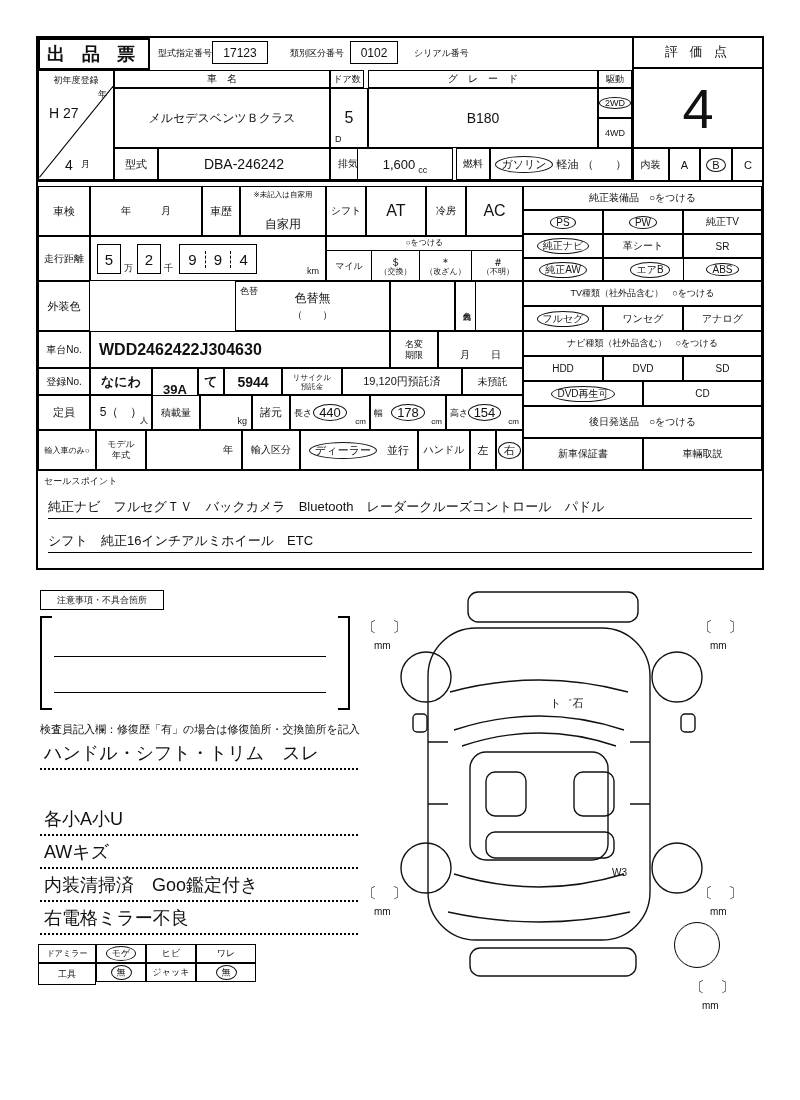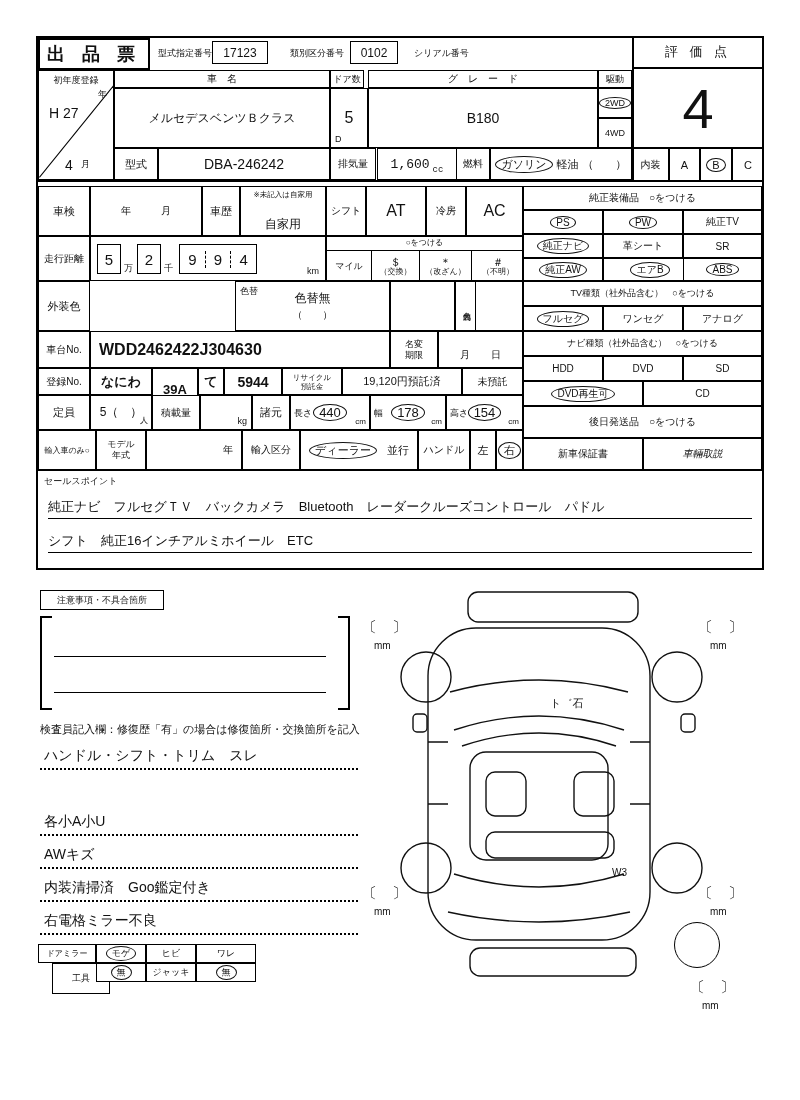--- a/index.html
+++ b/index.html
@@ -12,21 +12,21 @@
   .colf{flex-direction:column;}
   .circ{position:relative;display:inline-block;padding:1px 6px;}
   .circ::after{content:"";position:absolute;left:0;right:0;top:0;bottom:0;
                border:1.6px solid #111;border-radius:50%;pointer-events:none;}
   .f7{font-size:7.5px}.f8{font-size:8px}.f9{font-size:9px}.f10{font-size:10px}
   .f11{font-size:11px}.f12{font-size:12px}.f13{font-size:13px}.f14{font-size:14px}
   .f15{font-size:15px}.f16{font-size:16px}.f18{font-size:18px}
   .bold{font-weight:bold}
   .vtext{writing-mode:vertical-rl;}
   .entry{position:absolute;box-sizing:border-box;border-bottom:2px dotted #000;display:flex;
-         align-items:flex-end;padding:0 0 3px 4px;font-size:14px;}
+         align-items:flex-end;padding:0 0 3px 4px;font-size:18px;}
   svg{position:absolute;}
   text{font-family:"Liberation Sans","DejaVu Sans",sans-serif;}
 </style>
 </head>
 <body>
 
 <div id="sheet">
 
   <div class="c f18 bold" style="left:38px;top:38px;width:112px;height:32px;border-width:2px;letter-spacing:6px;">出 品 票</div>
   <div class="nb f9" style="left:158px;top:47px;">型式指定番号</div>
@@ -56,21 +56,21 @@
   </div>
   <div class="c f14" style="left:368px;top:88px;width:230px;height:60px;">B180</div>
   <div class="c f9" style="left:598px;top:88px;width:34px;height:30px;">
     <span class="f9 circ">2WD</span>
   </div>
   <div class="c f9" style="left:598px;top:118px;width:34px;height:30px;">4WD</div>
 
   <div class="c f11" style="left:114px;top:148px;width:44px;height:32px;">型式</div>
   <div class="c f14" style="left:158px;top:148px;width:172px;height:32px;">DBA-246242</div>
   <div class="c f10" style="left:330px;top:148px;width:46px;height:32px;">排気量</div>
-  <div class="c" style="left:377px;top:148px;width:80px;height:32px;gap:3px;font-family:Liberation Mono, monospace;">
+  <div class="c" style="left:357px;top:148px;width:96px;height:32px;gap:3px;">
     <span class="f13">1,600</span>
     <span class="f9" style="align-self:flex-end;margin-bottom:4px;">cc</span>
   </div>
   <div class="c f10" style="left:456px;top:148px;width:34px;height:32px;">燃料</div>
   <div class="c f11" style="left:490px;top:148px;width:142px;height:32px;gap:4px;">
     <span class="circ">ガソリン</span>
     <span>軽油</span>
     <span>（　　）</span>
   </div>
   <div class="nb" style="left:38px;top:180px;width:594px;height:2px;background:#000;"></div>
@@ -269,21 +269,21 @@
     </div>
   <div class="c" style="left:523px;top:381px;width:120px;height:25px;">
       <span class="f10 circ">DVD再生可</span>
     </div>
   <div class="c" style="left:643px;top:381px;width:119px;height:25px;">
       <span class="f10">CD</span>
     </div>
 
   <div class="c f10" style="left:523px;top:406px;width:239px;height:32px;">後日発送品　○をつける</div>
   <div class="c f10" style="left:523px;top:438px;width:120px;height:32px;">新車保証書</div>
-  <div class="c f10" style="left:643px;top:438px;width:119px;height:32px;font-style:italic;">車輛取説</div>
+  <div class="c f10" style="left:643px;top:438px;width:119px;height:32px;">車輛取説</div>
 
   <div class="frame" style="left:36px;top:36px;width:728px;height:534px;"></div>
 
   <div class="c f9" style="left:40px;top:590px;width:124px;height:20px;">注意事項・不具合箇所</div>
   <div class="nb" style="left:40px;top:616px;width:12px;height:94px;border-left:2px solid #000;border-top:2px solid #000;border-bottom:2px solid #000;"></div>
   <div class="nb" style="left:338px;top:616px;width:12px;height:94px;border-right:2px solid #000;border-top:2px solid #000;border-bottom:2px solid #000;"></div>
   <div class="nb" style="left:54px;top:656px;width:272px;height:1px;background:#000;"></div>
   <div class="nb" style="left:54px;top:692px;width:272px;height:1px;background:#000;"></div>
 
   <div class="nb f11" style="left:40px;top:722px;width:480px;">検査員記入欄：修復歴「有」の場合は修復箇所・交換箇所を記入</div>
@@ -292,21 +292,21 @@
   <div class="entry" style="left:40px;top:841px;width:318px;height:28px;">AWキズ</div>
   <div class="entry" style="left:40px;top:874px;width:318px;height:28px;">内装清掃済　Goo鑑定付き</div>
   <div class="entry" style="left:40px;top:907px;width:318px;height:28px;">右電格ミラー不良</div>
 
   <div class="c f8" style="left:38px;top:944px;width:58px;height:19px;">ドアミラー</div>
   <div class="c" style="left:96px;top:944px;width:50px;height:19px;">
       <span class="f9 circ">モゲ</span>
     </div>
   <div class="c f9" style="left:146px;top:944px;width:50px;height:19px;">ヒビ</div>
   <div class="c f9" style="left:196px;top:944px;width:60px;height:19px;">ワレ</div>
-  <div class="c f9" style="left:38px;top:963px;width:58px;height:31px;margin-left:14px;">工具</div>
+  <div class="c f9" style="left:38px;top:963px;width:58px;height:22px;">工具</div>
   <div class="c" style="left:96px;top:963px;width:50px;height:19px;">
       <span class="f9 circ">無</span>
     </div>
   <div class="c f9" style="left:146px;top:963px;width:50px;height:19px;">ジャッキ</div>
   <div class="c" style="left:196px;top:963px;width:60px;height:19px;">
       <span class="f9 circ">無</span>
     </div>
 
   <svg style="left:358px;top:580px;" width="392" height="420" viewBox="0 0 392 420">
     <g stroke="#111" stroke-width="1.4" fill="none">

